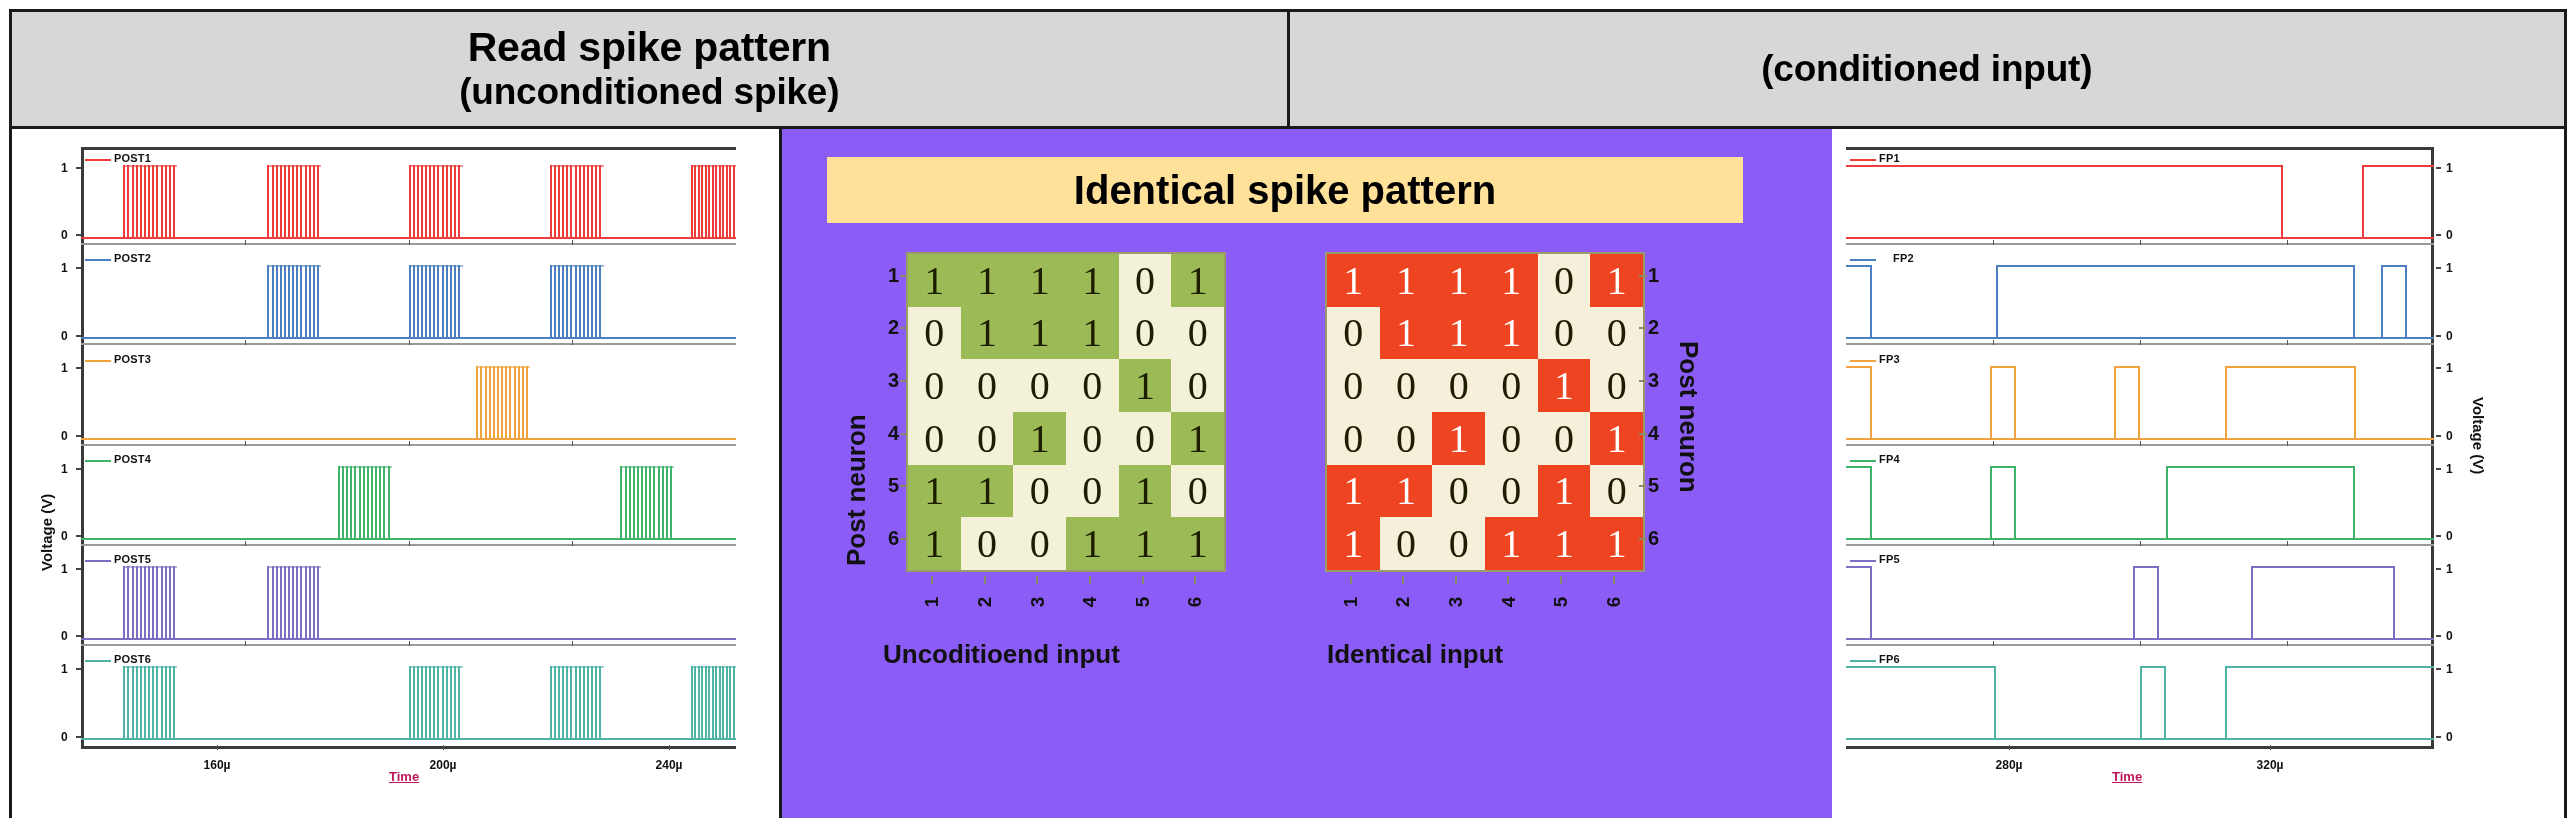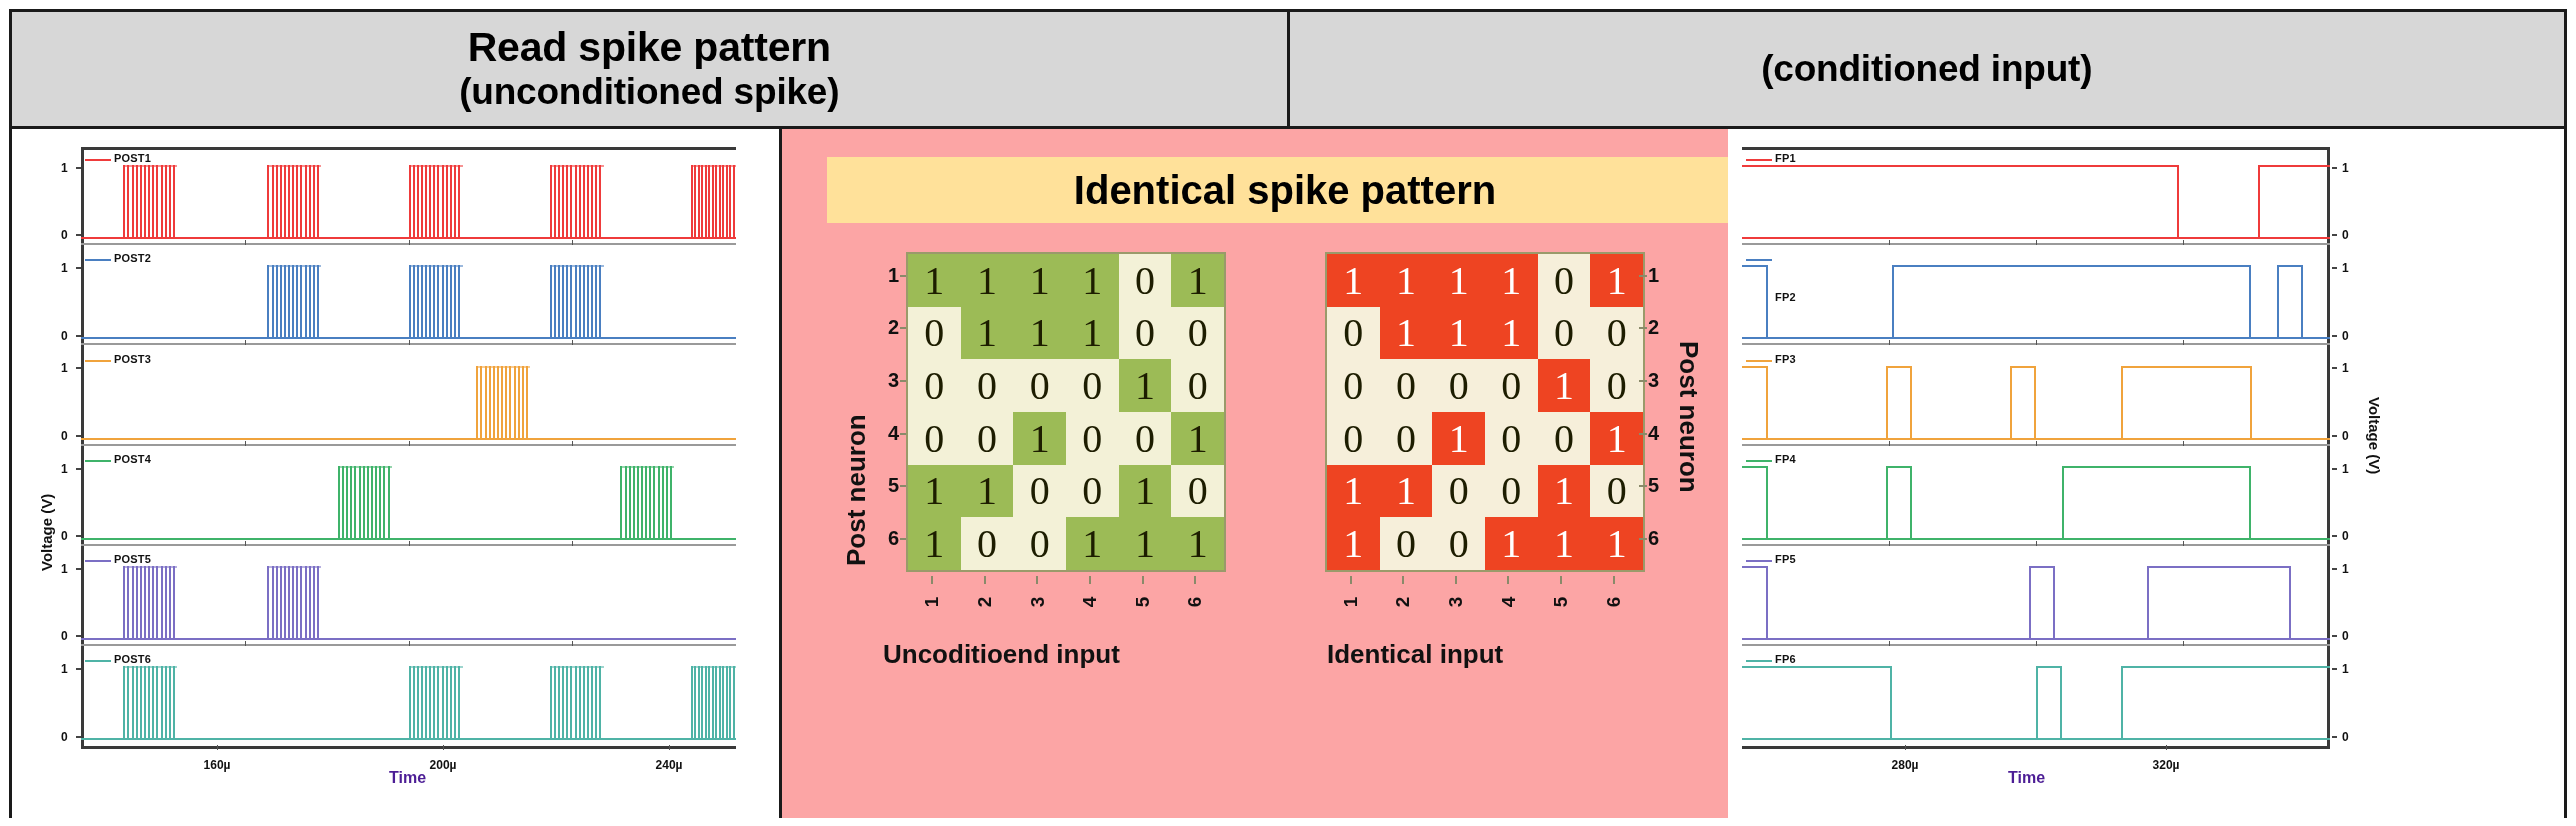--- a/index.html
+++ b/index.html
@@ -12,37 +12,37 @@
   
   .hdr-band{position:absolute;left:0;top:0;width:100%;height:117px;background:#d7d7d7;border-bottom:3px solid #1a1a1a;box-sizing:border-box;display:flex;}
   .hdr-cell{flex:1;display:flex;flex-direction:column;align-items:center;justify-content:center;color:#000;}
   .hdr-cell.left{border-right:3px solid #1a1a1a;}
   .hdr-l1{font-size:41px;font-weight:bold;line-height:1.12;letter-spacing:-0.2px;}
   .hdr-l2{font-size:37px;font-weight:bold;line-height:1.12;letter-spacing:-0.2px;}
 
   
   .body-row{position:absolute;left:0;top:117px;width:100%;height:689px;display:flex;}
   .col-left{width:770px;position:relative;border-right:3px solid #1a1a1a;box-sizing:border-box;background:#fff;}
-  .col-mid{width:946px;position:relative;background:#fca5a5;}
+  .col-mid{width:1050px;position:relative;background:#8b5cf6;}
   .col-right{flex:1;position:relative;background:#fff;padding-left:38px;}
 
   
   .plotbox{position:absolute;background:#fff;}
   .axis-v{position:absolute;left:0;top:0;bottom:0;width:3px;background:#3a3a3a;}
   .axis-h{position:absolute;left:0;right:0;height:3px;background:#3a3a3a;}
   .lane{position:absolute;left:0;right:0;}
   .lane-base{position:absolute;left:0;right:0;height:2px;}
   .lane-sep{position:absolute;left:0;right:0;height:2px;background:#9a9a9a;}
   .lane-label{position:absolute;font-size:11px;font-weight:bold;color:#111;letter-spacing:0.2px;white-space:nowrap;}
   .lane-legline{position:absolute;height:2px;width:26px;}
   .tickdash{position:absolute;width:1px;height:5px;background:#555;}
   .ytxt{position:absolute;font-size:12px;font-weight:bold;color:#111;}
   .ytick{position:absolute;width:5px;height:2px;background:#444;}
   .xlabel{position:absolute;font-size:12px;font-weight:bold;color:#111;white-space:nowrap;}
-  .axis-title{position:absolute;font-size:16px;font-weight:bold;color:#4c1d95;}
+  .axis-title{position:absolute;font-size:13px;font-weight:bold;color:#be185d;text-decoration:underline;}
   .yaxis-title{position:absolute;font-size:15px;font-weight:bold;color:#111;transform:rotate(-90deg);transform-origin:left top;white-space:nowrap;}
   .yaxis-title-r{position:absolute;font-size:15px;font-weight:bold;color:#111;transform:rotate(90deg);transform-origin:left top;white-space:nowrap;}
   .spike{position:absolute;width:2px;}
   .pulse{position:absolute;box-sizing:border-box;}
 
   
   .mid-title{position:absolute;left:45px;top:28px;width:916px;height:66px;background:#ffe19a;display:flex;align-items:center;justify-content:center;}
   .mid-title span{font-size:40px;font-weight:bold;color:#000;}
   .matwrap{position:absolute;top:109px;}
   .grid{position:absolute;display:grid;grid-template-columns:repeat(6,1fr);grid-template-rows:repeat(6,1fr);border:2px solid #9a9a6a;box-sizing:content-box;}
@@ -574,21 +574,21 @@
             <div class="ytick" style="top: 20px; left: 590px;"></div>
             <div class="ytxt" style="top: 81px; left: 600px;">0</div>
             <div class="ytick" style="top: 87px; left: 590px;"></div>
             <div class="lane" style="top: 100px; height: 100px;">
               <div class="lane-sep" style="top: 96px;"></div>
               <div class="tickdash" style="left: 147px; top: 93px;"></div>
               <div class="tickdash" style="left: 294px; top: 93px;"></div>
               <div class="tickdash" style="left: 441px; top: 93px;"></div>
               <div class="lane-base" style="top: 90px; background: rgb(74, 127, 193);"></div>
               <div class="lane-legline" style="background: rgb(74, 127, 193); left: 4px; top: 12px;"></div>
-              <div class="lane-label" style="left: 33px; top: 5px; margin-top: 39px;">FP2</div>
+              <div class="lane-label" style="left: 47px; top: 5px;">FP2</div>
               <div class="pulse" style="left: 0px; top: 18px; width: 26px; height: 72px; border-top: 2px solid rgb(74, 127, 193); border-left: none; border-right: 2px solid rgb(74, 127, 193);"></div>
               <div class="pulse" style="left: 150px; top: 18px; width: 359px; height: 72px; border-top: 2px solid rgb(74, 127, 193); border-left: 2px solid rgb(74, 127, 193); border-right: 2px solid rgb(74, 127, 193);"></div>
               <div class="pulse" style="left: 535px; top: 18px; width: 26px; height: 72px; border-top: 2px solid rgb(74, 127, 193); border-left: 2px solid rgb(74, 127, 193); border-right: 2px solid rgb(74, 127, 193);"></div>
             </div>
             <div class="ytxt" style="top: 114px; left: 600px;">1</div>
             <div class="ytick" style="top: 120px; left: 590px;"></div>
             <div class="ytxt" style="top: 182px; left: 600px;">0</div>
             <div class="ytick" style="top: 188px; left: 590px;"></div>
             <div class="lane" style="top: 201px; height: 100px;">
               <div class="lane-sep" style="top: 96px;"></div>

